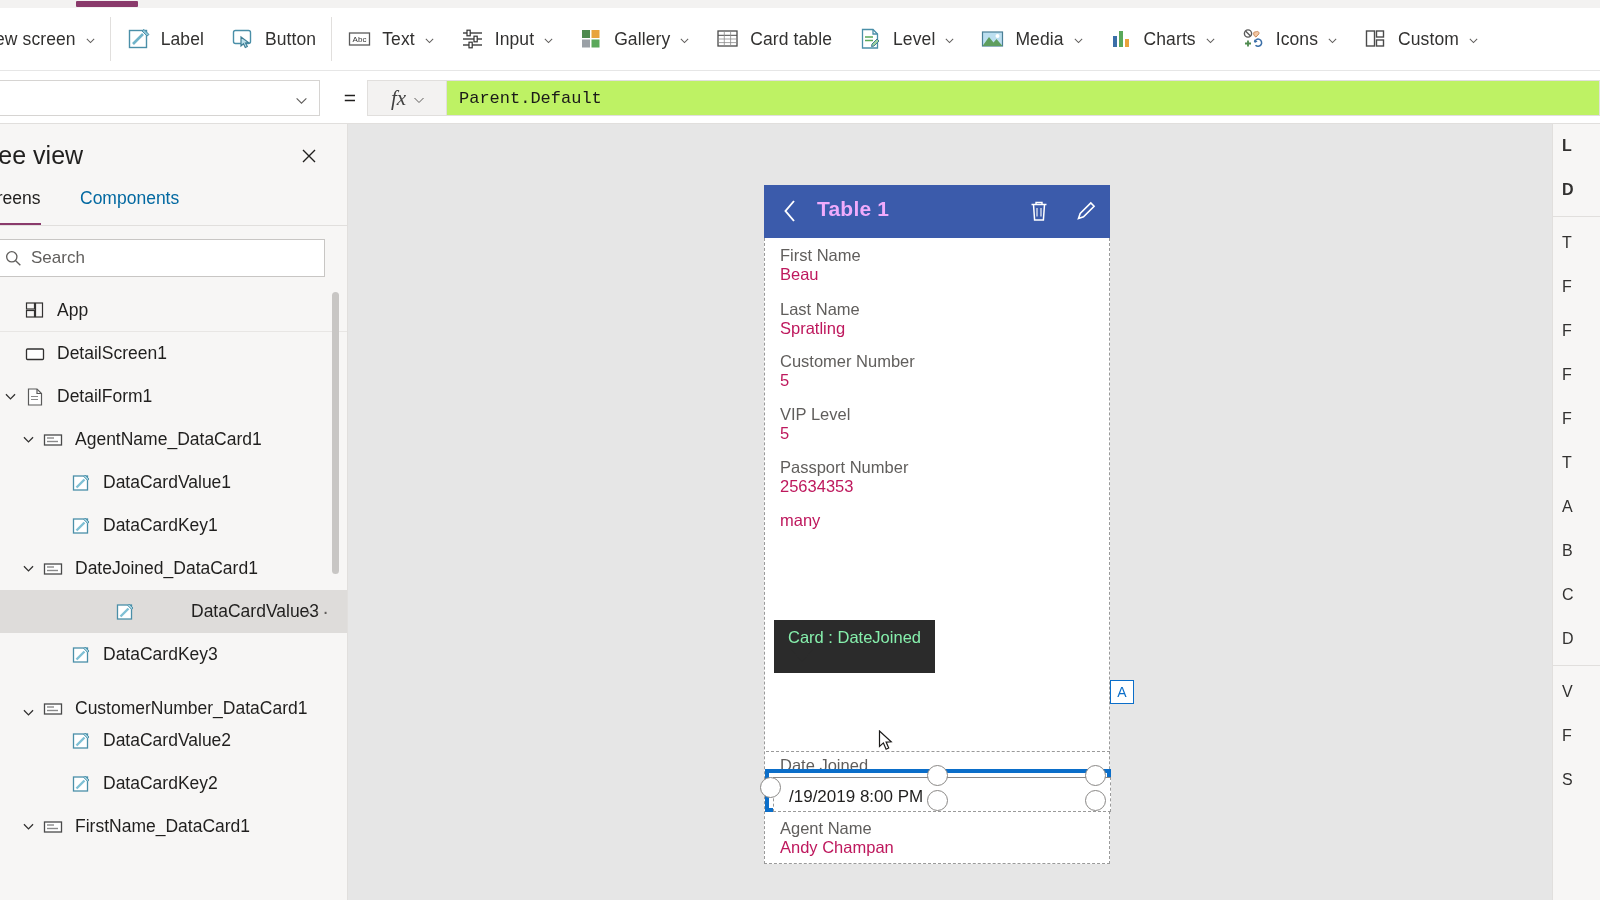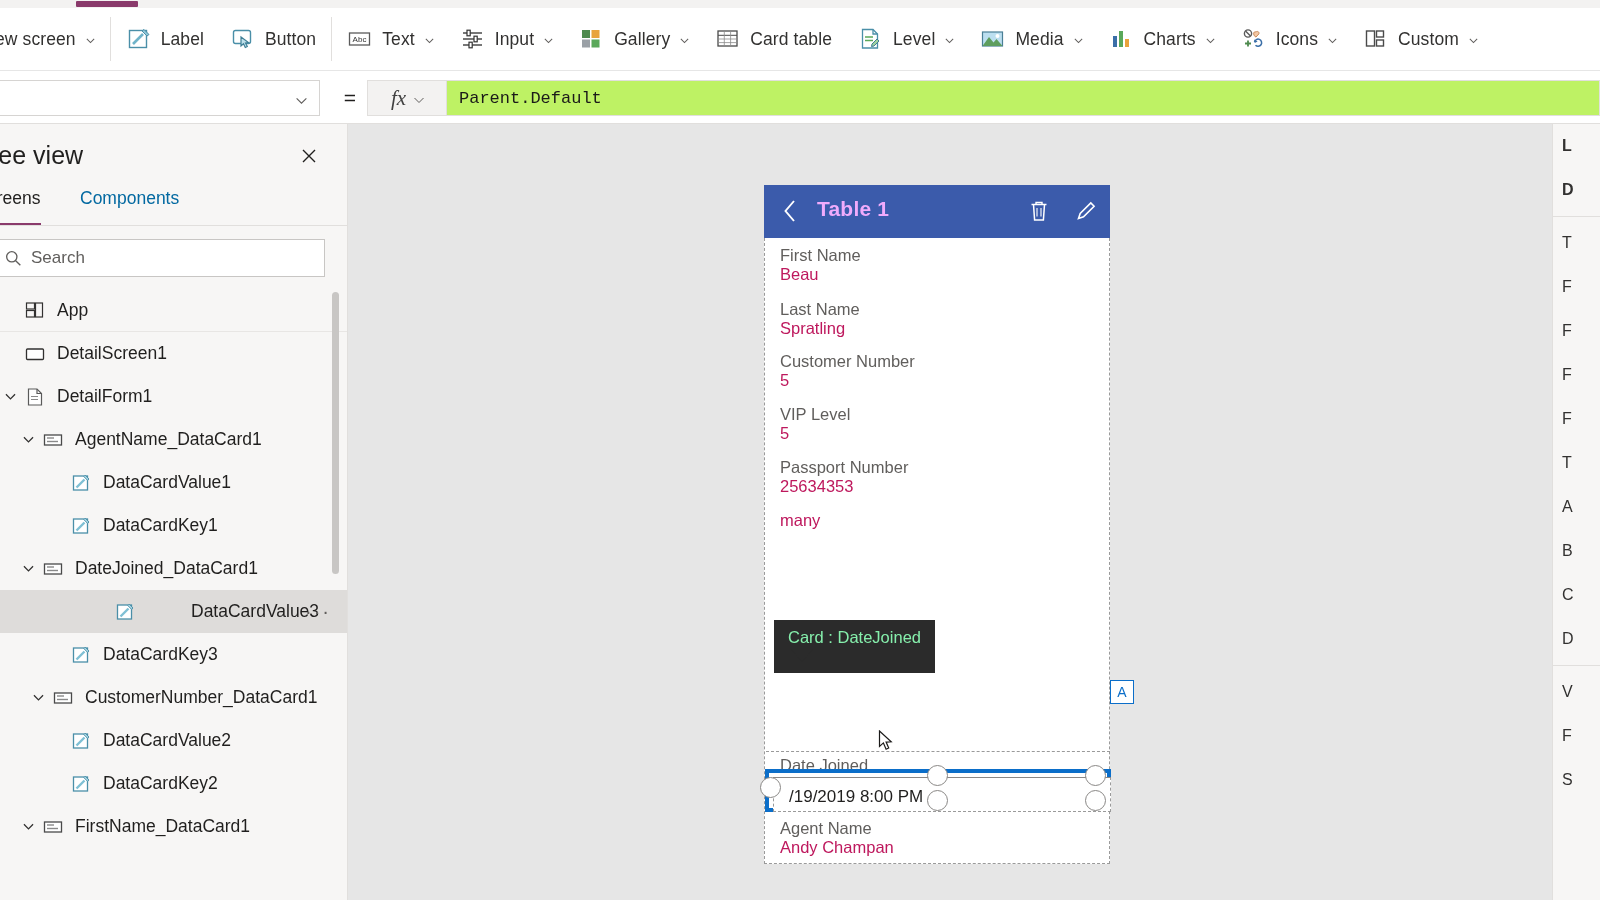--- a/index.html
+++ b/index.html
@@ -560,21 +560,21 @@
           <span class="tw-chev"></span>
           <span class="tw-icon">
             <svg width="20" height="20" viewBox="0 0 20 20">
               <rect x="2.5" y="3" width="14" height="14" fill="#ffffff" stroke="#4a8fa8" stroke-width="1.3"></rect>
               <path d="M5.5 14.5 L13.5 6.5" stroke="#7fc0d4" stroke-width="2.4"></path>
               <path d="M12.8 3.6 L16.6 7.4 L18 6 L14.2 2.2 Z" fill="#a7d4e2" stroke="#4a8fa8" stroke-width=".9"></path>
             </svg>
           </span>
           <span class="tw-label">DataCardKey3</span>
         </div>
-        <div class="tree-row" style="padding-left: 28px;">
+        <div class="tree-row" style="padding-left: 18px; align-items: flex-end;">
           <span class="tw-chev">
             <svg width="13" height="13" viewBox="0 0 12 12">
               <path d="M1.8 4 L6 8.2 L10.2 4" stroke="#323130" stroke-width="1.2" fill="none"></path>
             </svg>
           </span>
           <span class="tw-icon">
             <svg width="20" height="20" viewBox="0 0 20 20">
               <rect x="1.5" y="5" width="17" height="10" fill="#fff" stroke="#4a4a4a" stroke-width="1.3"></rect>
               <line x1="4" y1="8" x2="11" y2="8" stroke="#8a8a8a" stroke-width="1.4"></line>
               <line x1="4" y1="11.5" x2="15" y2="11.5" stroke="#8a8a8a" stroke-width="1.4"></line>

